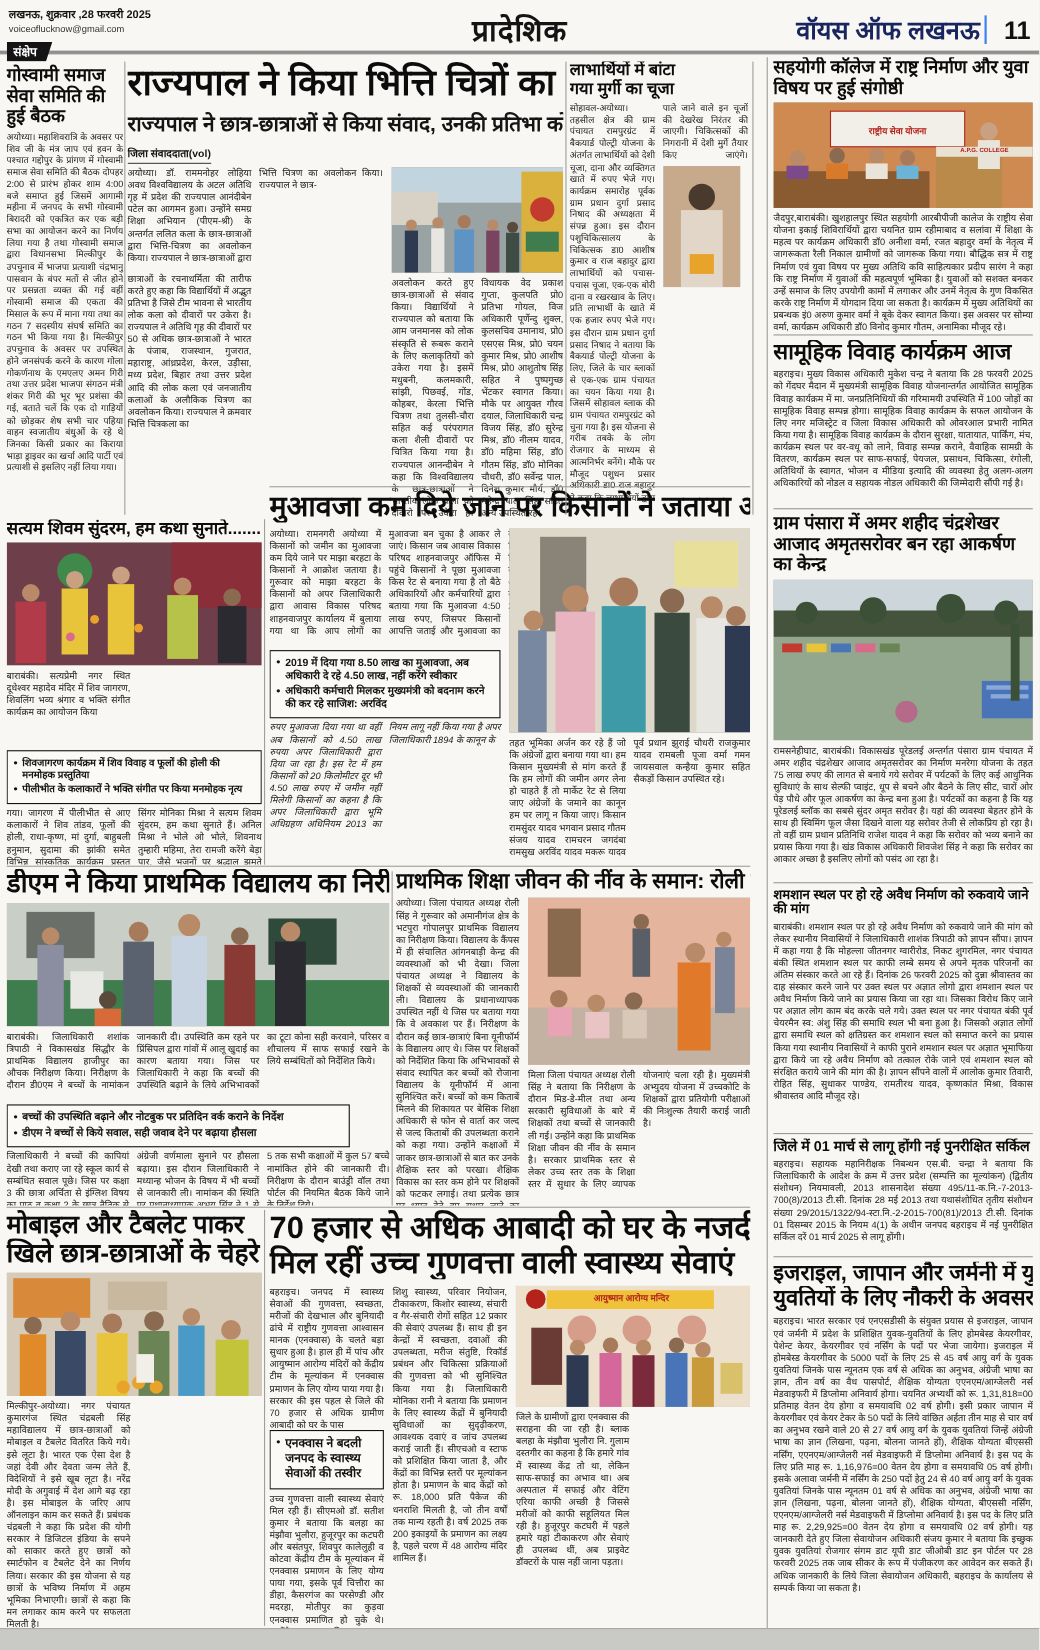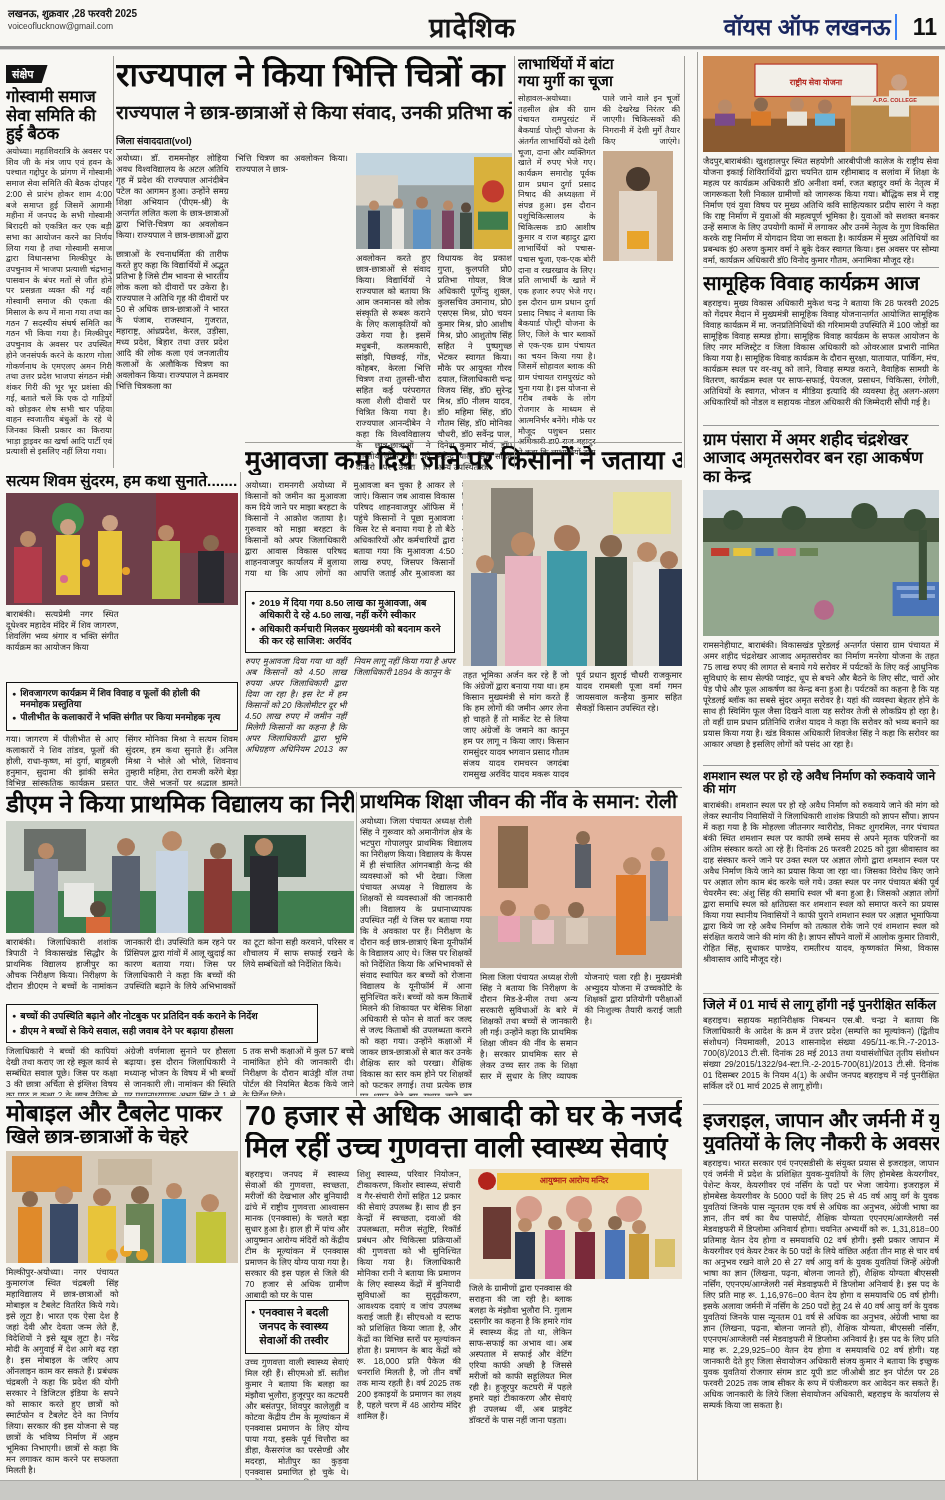--- a/index.html
+++ b/index.html
@@ -41,21 +41,21 @@
   <div class="hdr-date">
     <div>लखनऊ, शुक्रवार ,28 फरवरी 2025</div>
     <div class="hdr-mail">voiceoflucknow@gmail.com</div>
   </div>
   <div class="hdr-section">प्रादेशिक</div>
   <div class="hdr-mast">
     <span>वॉयस ऑफ लखनऊ</span><span class="hdr-page">11</span>
   </div>
   <div class="hdr-rule"></div>
 
-  <div class="art" style="left:6px;top:64px;width:106px;height:416px;">
+  <div class="art" style="left:6px;top:38px;width:106px;height:416px;">
     <span class="tag">संक्षेप</span>
     <div class="hl" style="font-size:16.5px;margin:4px 0 4px 0;">गोस्वामी समाज सेवा समिति की हुई बैठक</div>
     <div class="body-txt" style="height:330px;font-size:8.2px;">अयोध्या। महाशिवरात्रि के अवसर पर शिव जी के मंत्र जाप एवं हवन के पश्चात गद्दोपुर के प्रांगण में गोस्वामी समाज सेवा समिति की बैठक दोपहर 2:00 से प्रारंभ होकर शाम 4:00 बजे समाप्त हुई जिसमें आगामी महीना में जनपद के सभी गोस्वामी बिरादरी को एकत्रित कर एक बड़ी सभा का आयोजन करने का निर्णय लिया गया है तथा गोस्वामी समाज द्वारा विधानसभा मिल्कीपुर के उपचुनाव में भाजपा प्रत्याशी चंद्रभानु पासवान के बंपर मतों से जीत होने पर प्रसन्नता व्यक्त की गई वहीं गोस्वामी समाज की एकता की मिसाल के रूप में माना गया तथा का गठन 7 सदस्यीय संघर्ष समिति का गठन भी किया गया है। मिल्कीपुर उपचुनाव के अवसर पर उपस्थित होने जनसंपर्क करने के कारण गोला गोकर्णनाथ के एमएलए अमन गिरी तथा उत्तर प्रदेश भाजपा संगठन मंत्री शंकर गिरी की भूर भूर प्रशंसा की गई, बताते चलें कि एक दो गाड़ियों को छोड़कर शेष सभी चार पहिया वाहन स्वजातीय बंधुओं के रहे थे जिनका किसी प्रकार का किराया भाड़ा ड्राइवर का खर्चा आदि पार्टी एवं प्रत्याशी से इसलिए नहीं लिया गया।</div>
   </div>
 
   <div class="art" style="left:116px;top:56px;width:396px;height:414px;">
     <div class="hl nw" style="font-size:33px;">राज्यपाल ने किया भित्ति चित्रों का अवलोकन</div>
     <div class="subhead nw" style="margin-top:6px;">राज्यपाल ने छात्र-छात्राओं से किया संवाद, उनकी प्रतिभा को सराहा</div>
     <div style="margin:5px 0 3px 0;"><span class="byline">जिला संवाददाता(vol)</span></div>
     <div style="display:flex;gap:8px;">
@@ -225,21 +225,21 @@
               <rect x="170" y="45" width="18" height="60" fill="#7a8498"></rect>
           </svg>
         </div>
         <div class="body-txt cols2" style="height:116px;margin-top:4px;">मिला जिला पंचायत अध्यक्ष रोली सिंह ने बताया कि निरीक्षण के दौरान मिड-डे-मील तथा अन्य सरकारी सुविधाओं के बारे में शिक्षकों तथा बच्चों से जानकारी ली गई। उन्होंने कहा कि प्राथमिक शिक्षा जीवन की नींव के समान है। सरकार प्राथमिक स्तर से लेकर उच्च स्तर तक के शिक्षा स्तर में सुधार के लिए व्यापक योजनाएं चला रही है। मुख्यमंत्री अभ्युदय योजना में उच्चकोटि के शिक्षकों द्वारा प्रतियोगी परीक्षाओं की निःशुल्क तैयारी कराई जाती है।</div>
       </div>
     </div>
   </div>
 
   <div class="art" style="left:6px;top:1100px;width:232px;height:380px;">
     <div class="hl nw" style="font-size:23px;">मोबाइल और टैबलेट पाकर</div>
-    <div class="hl nw" style="font-size:19px;">खिले छात्र-छात्राओं के चेहरे</div>
+    <div class="hl nw" style="font-size:24px;">खिले छात्र-छात्राओं के चेहरे</div>
     <div class="photo" style="width:232px;height:112px;margin-top:4px;">
       <svg viewBox="0 0 232 112" preserveAspectRatio="none">
         <rect x="0" y="0" width="232" height="112" fill="#d6cab8"></rect>
         <rect x="6" y="5" width="70" height="36" fill="#d88a3a"></rect>
         <rect x="92" y="8" width="54" height="26" fill="#c8b8a0"></rect>
         <circle cx="24" cy="48" r="8" fill="#8a6a50"></circle>
           <rect x="12" y="56" width="24" height="56" fill="#e08a2a"></rect>
         <circle cx="58" cy="44" r="9" fill="#b98a68"></circle>
           <rect x="44" y="53" width="28" height="59" fill="#3a4a66"></rect>
         <circle cx="96" cy="46" r="9" fill="#a87a5c"></circle>
@@ -296,20 +296,21 @@
           <div class="sign" style="left:30px;top:5px;width:150px;font-size:8px;color:#b3231c;">आयुष्मान आरोग्य मन्दिर</div>
         </div>
         <div class="body-txt cols2" style="height:190px;margin-top:4px;">जिले के ग्रामीणों द्वारा एनक्वास की सराहना की जा रही है। ब्लाक बलहा के मंझौवा भुलौरा नि. गुलाम दस्तगीर का कहना है कि हमारे गांव में स्वास्थ्य केंद्र तो था, लेकिन साफ-सफाई का अभाव था। अब अस्पताल में सफाई और वेटिंग एरिया काफी अच्छी है जिससे मरीजों को काफी सहूलियत मिल रही है। हुजूरपुर कटघरी में पहले हमारे यहां टीकाकरण और सेवाएं ही उपलब्ध थीं, अब प्राइवेट डॉक्टरों के पास नहीं जाना पड़ता।</div>
       </div>
     </div>
   </div>
 
   <div class="art" style="left:703px;top:52px;width:236px;height:1428px;">
 
     <div>
+      <div class="hl" style="font-size:16.5px;">सहयोगी कॉलेज में राष्ट्र निर्माण और युवा विषय पर हुई संगोष्ठी</div>
       <div class="photo" style="width:236px;height:96px;margin-top:4px;">
         <svg viewBox="0 0 236 95" preserveAspectRatio="none">
           <rect x="0" y="0" width="236" height="95" fill="#cf8a52"></rect>
           <rect x="52" y="8" width="122" height="32" fill="#f2efe8" stroke="#b3231c" stroke-width="1"></rect>
           <rect x="148" y="44" width="60" height="51" fill="#b98a4a"></rect>
           <rect x="148" y="40" width="88" height="9" fill="#e8e2d2"></rect>
           <circle cx="196" cy="26" r="8" fill="#caa083"></circle>
             <rect x="186" y="34" width="20" height="26" fill="#e8e4da"></rect>
           <rect x="0" y="62" width="142" height="33" fill="#8a5a30"></rect>
           <circle cx="22" cy="50" r="7" fill="#b98a68"></circle>

